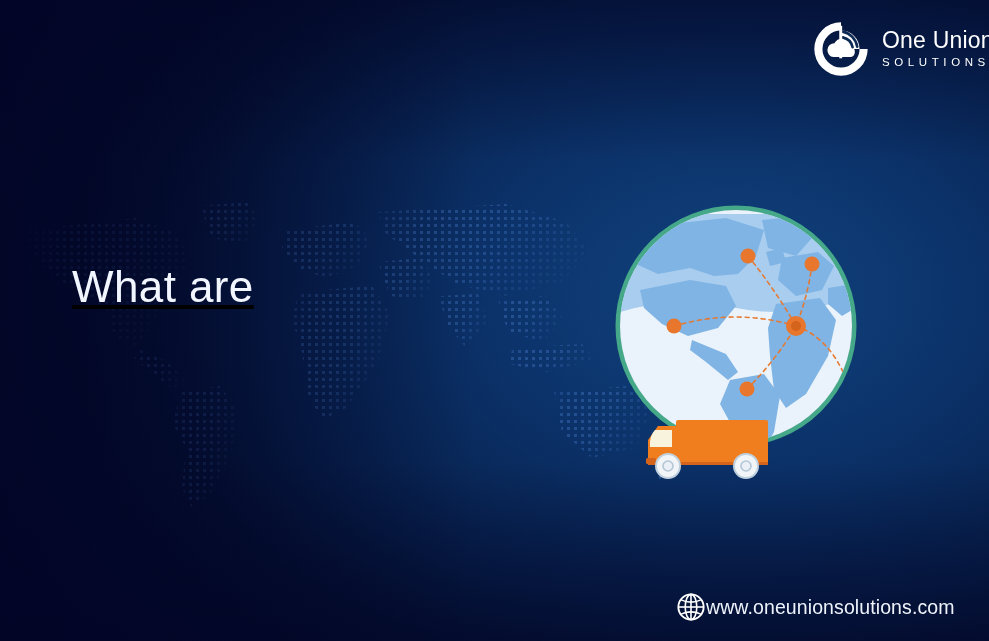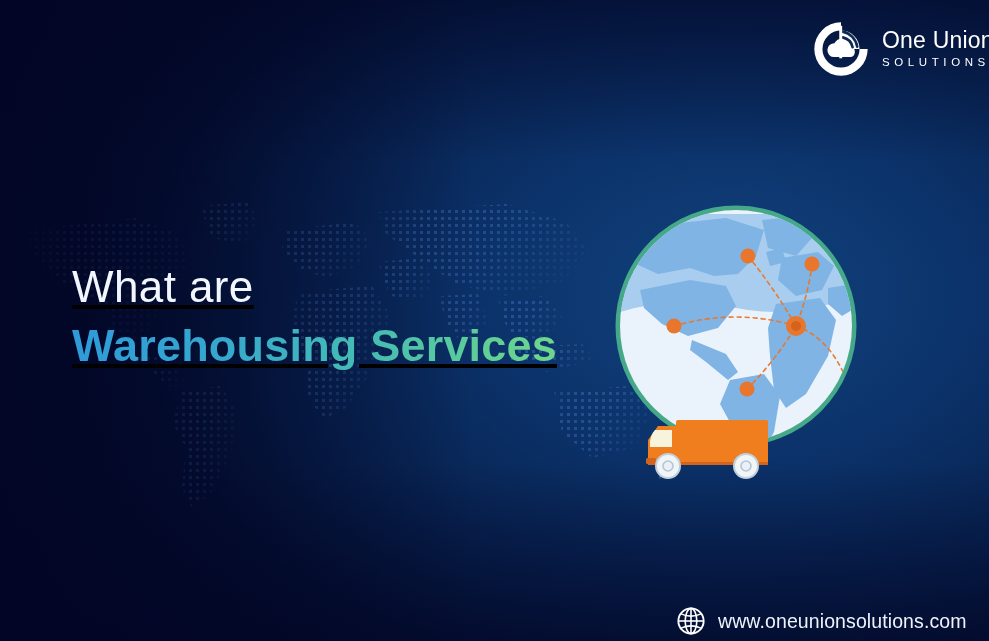--- a/index.html
+++ b/index.html
@@ -102,24 +102,23 @@
     top: 204px;
     width: 260px;
     height: 280px;
   }
   #globe-svg { width: 260px; height: 280px; display: block; }
 
   
   #footer {
     position: absolute;
     left: 676px;
-    top: 606px;
+    top: 592px;
     display: flex;
     align-items: center;
-    gap: 12px;
   }
   #footer-globe-icon { width: 30px; height: 30px; flex: 0 0 auto; }
   #footer-url {
     color: #eef3fb;
     font-size: 19.5px;
     font-weight: 400;
     letter-spacing: 0.1px;
     white-space: nowrap;
   }
 </style>
@@ -185,21 +184,20 @@
       <rect x="47" y="10" width="5" height="56" fill="#ffffff"></rect>
     </svg>
     <div id="logo-words">
       <span id="logo-name">One Union</span>
       <span id="logo-sub">SOLUTIONS</span>
     </div>
   </div>
 
   <div id="headline">
     <div id="headline-line1">What are</div>
-    <div id="headline-line2">Warehousing Services</div>
   </div>
 
   <div id="globe-wrap">
     <svg id="globe-svg" viewBox="0 0 260 280" xmlns="http://www.w3.org/2000/svg" aria-hidden="true">
       <defs>
         <clipPath id="globeClip">
           <circle cx="130" cy="122" r="116"></circle>
         </clipPath>
       </defs>
 

